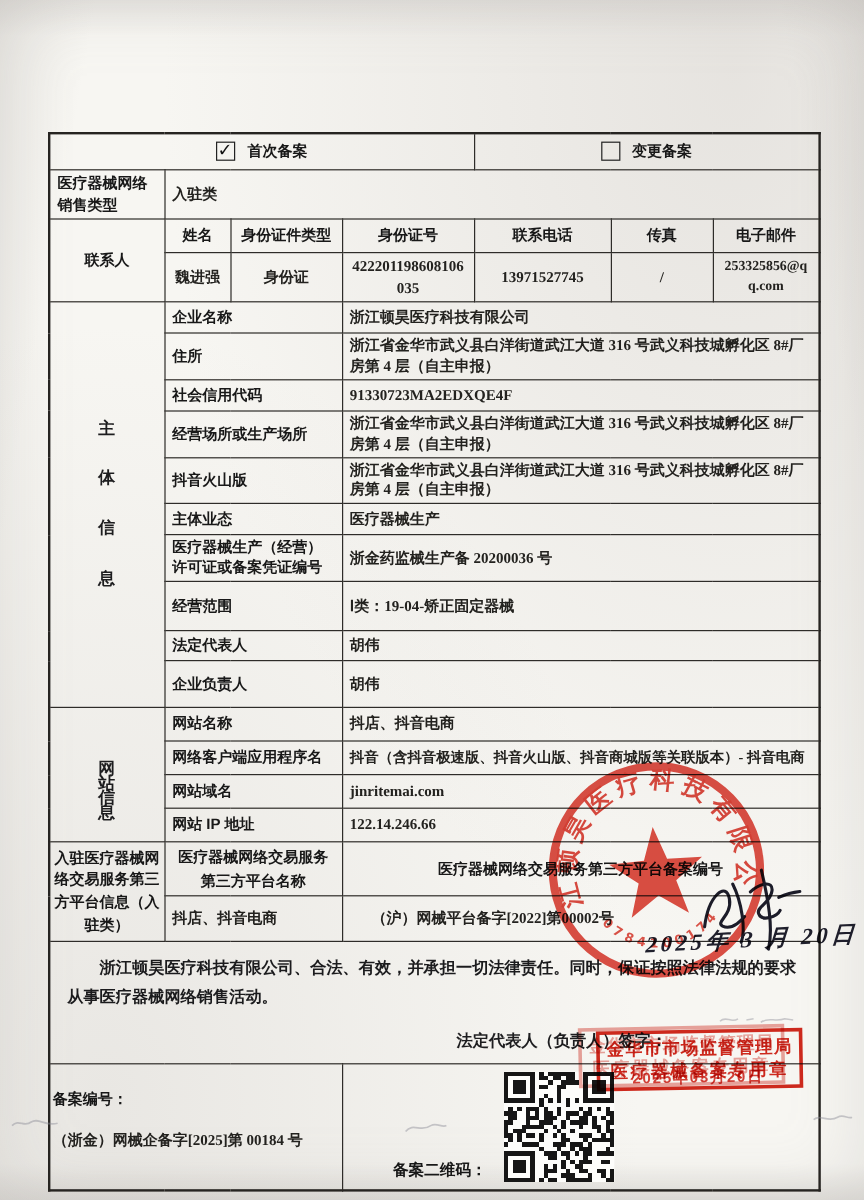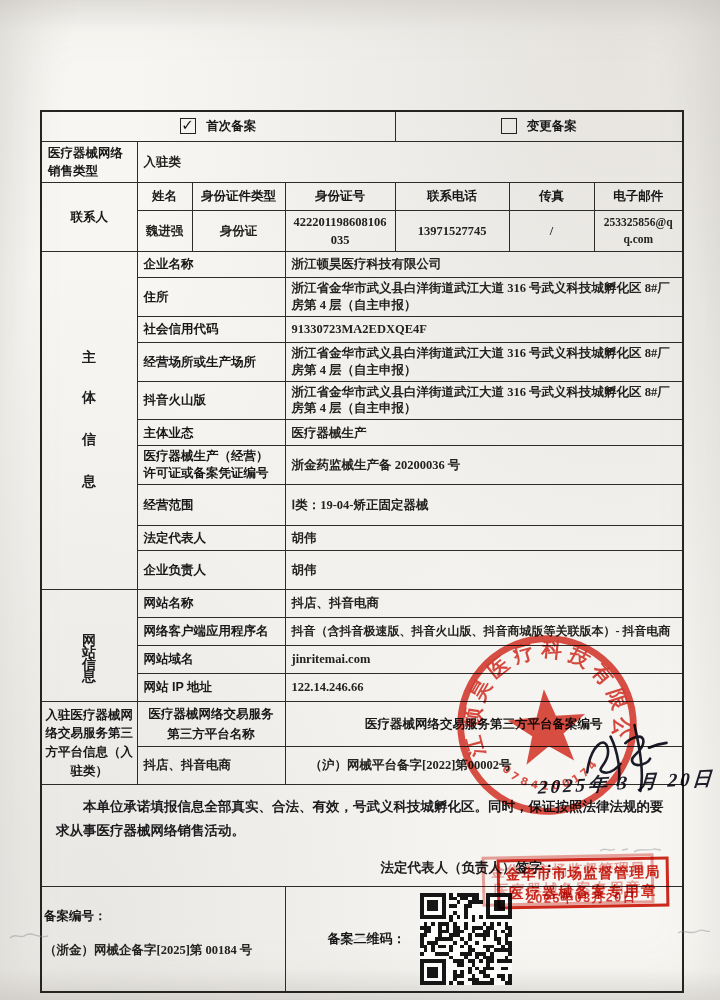--- a/index.html
+++ b/index.html
@@ -31,21 +31,21 @@
   .vt-b{letter-spacing:12px;}
   .cell-flex{display:flex;align-items:center;justify-content:center;gap:10px;}
   .cbx{display:inline-block;width:14px;height:14px;border:1.7px solid #222;position:relative;background:transparent;}
   .cbx .tick{position:absolute;left:0px;top:-4px;font-size:15px;font-weight:bold;color:#111;
     font-family:"DejaVu Sans", sans-serif;}
   .decl-cell{padding:10px 14px 8px 14px !important;vertical-align:top !important;}
   .decl-text{margin:0;text-indent:2em;font-size:13.5px;font-weight:bold;line-height:1.75;color:#1b1b1d;}
   .sign-row{margin-top:16px;text-align:right;padding-right:112px;font-size:13.5px;font-weight:bold;}
   .filing-cell{vertical-align:top !important;padding:20px 2px !important;}
   .filing-num{margin-top:16px;}
-  .qr-cell-inner{display:flex;align-items:center;height:100%;}
+  .qr-cell-inner{display:flex;align-items:flex-end;height:100%;}
   .qr-label{font-weight:bold;margin-left:42px;font-size:13px;}
   .qr-box{width:92px;height:92px;margin-left:14px;background:#fdfdfb;}
   
   .ovl{position:absolute;pointer-events:none;}
   .seal{mix-blend-mode:multiply;opacity:.92;transform:rotate(-5deg);}
   .rect-stamp{mix-blend-mode:multiply;border:3px solid #d42a1e;color:#d42a1e;
     text-align:center;font-family:"Liberation Sans", sans-serif;font-weight:bold;
     background:rgba(255,250,249,.05);}
   .rect-stamp .l1{font-size:14.5px;letter-spacing:1px;margin-top:3px;}
   .rect-stamp .l2{font-size:14.5px;letter-spacing:2px;}
@@ -183,21 +183,21 @@
       <td colspan="2" class="lbl ctr" style="line-height:1.6">医疗器械网络交易服务第三方平台名称</td>
       <td colspan="4" class="lbl ctr">医疗器械网络交易服务第三方平台备案编号</td>
     </tr>
     <tr style="height:38px">
       <td colspan="2" class="val">抖店、抖音电商</td>
       <td colspan="4" class="val" style="padding-left:24px">（沪）网械平台备字[2022]第00002号</td>
     </tr>
 
     <tr style="height:96px">
       <td colspan="7" class="decl-cell">
-        <p class="decl-text">本单位承诺填报信息全部真实、合法、有效，号武义科技城孵化区。同时，保证按照法律法规的要求从事医疗器械网络销售活动。</p>
+        <p class="decl-text">浙江顿昊医疗科技有限公司、合法、有效，并承担一切法律责任。同时，保证按照法律法规的要求从事医疗器械网络销售活动。</p>
         <div class="sign-row">法定代表人（负责人）签字：</div>
       </td>
     </tr>
 
     <tr style="height:106px">
       <td colspan="3" class="filing-cell">
         <div class="lbl">备案编号：</div>
         <div class="val filing-num">（浙金）网械企备字[2025]第 00184 号</div>
       </td>
       <td colspan="4" style="padding:0">

